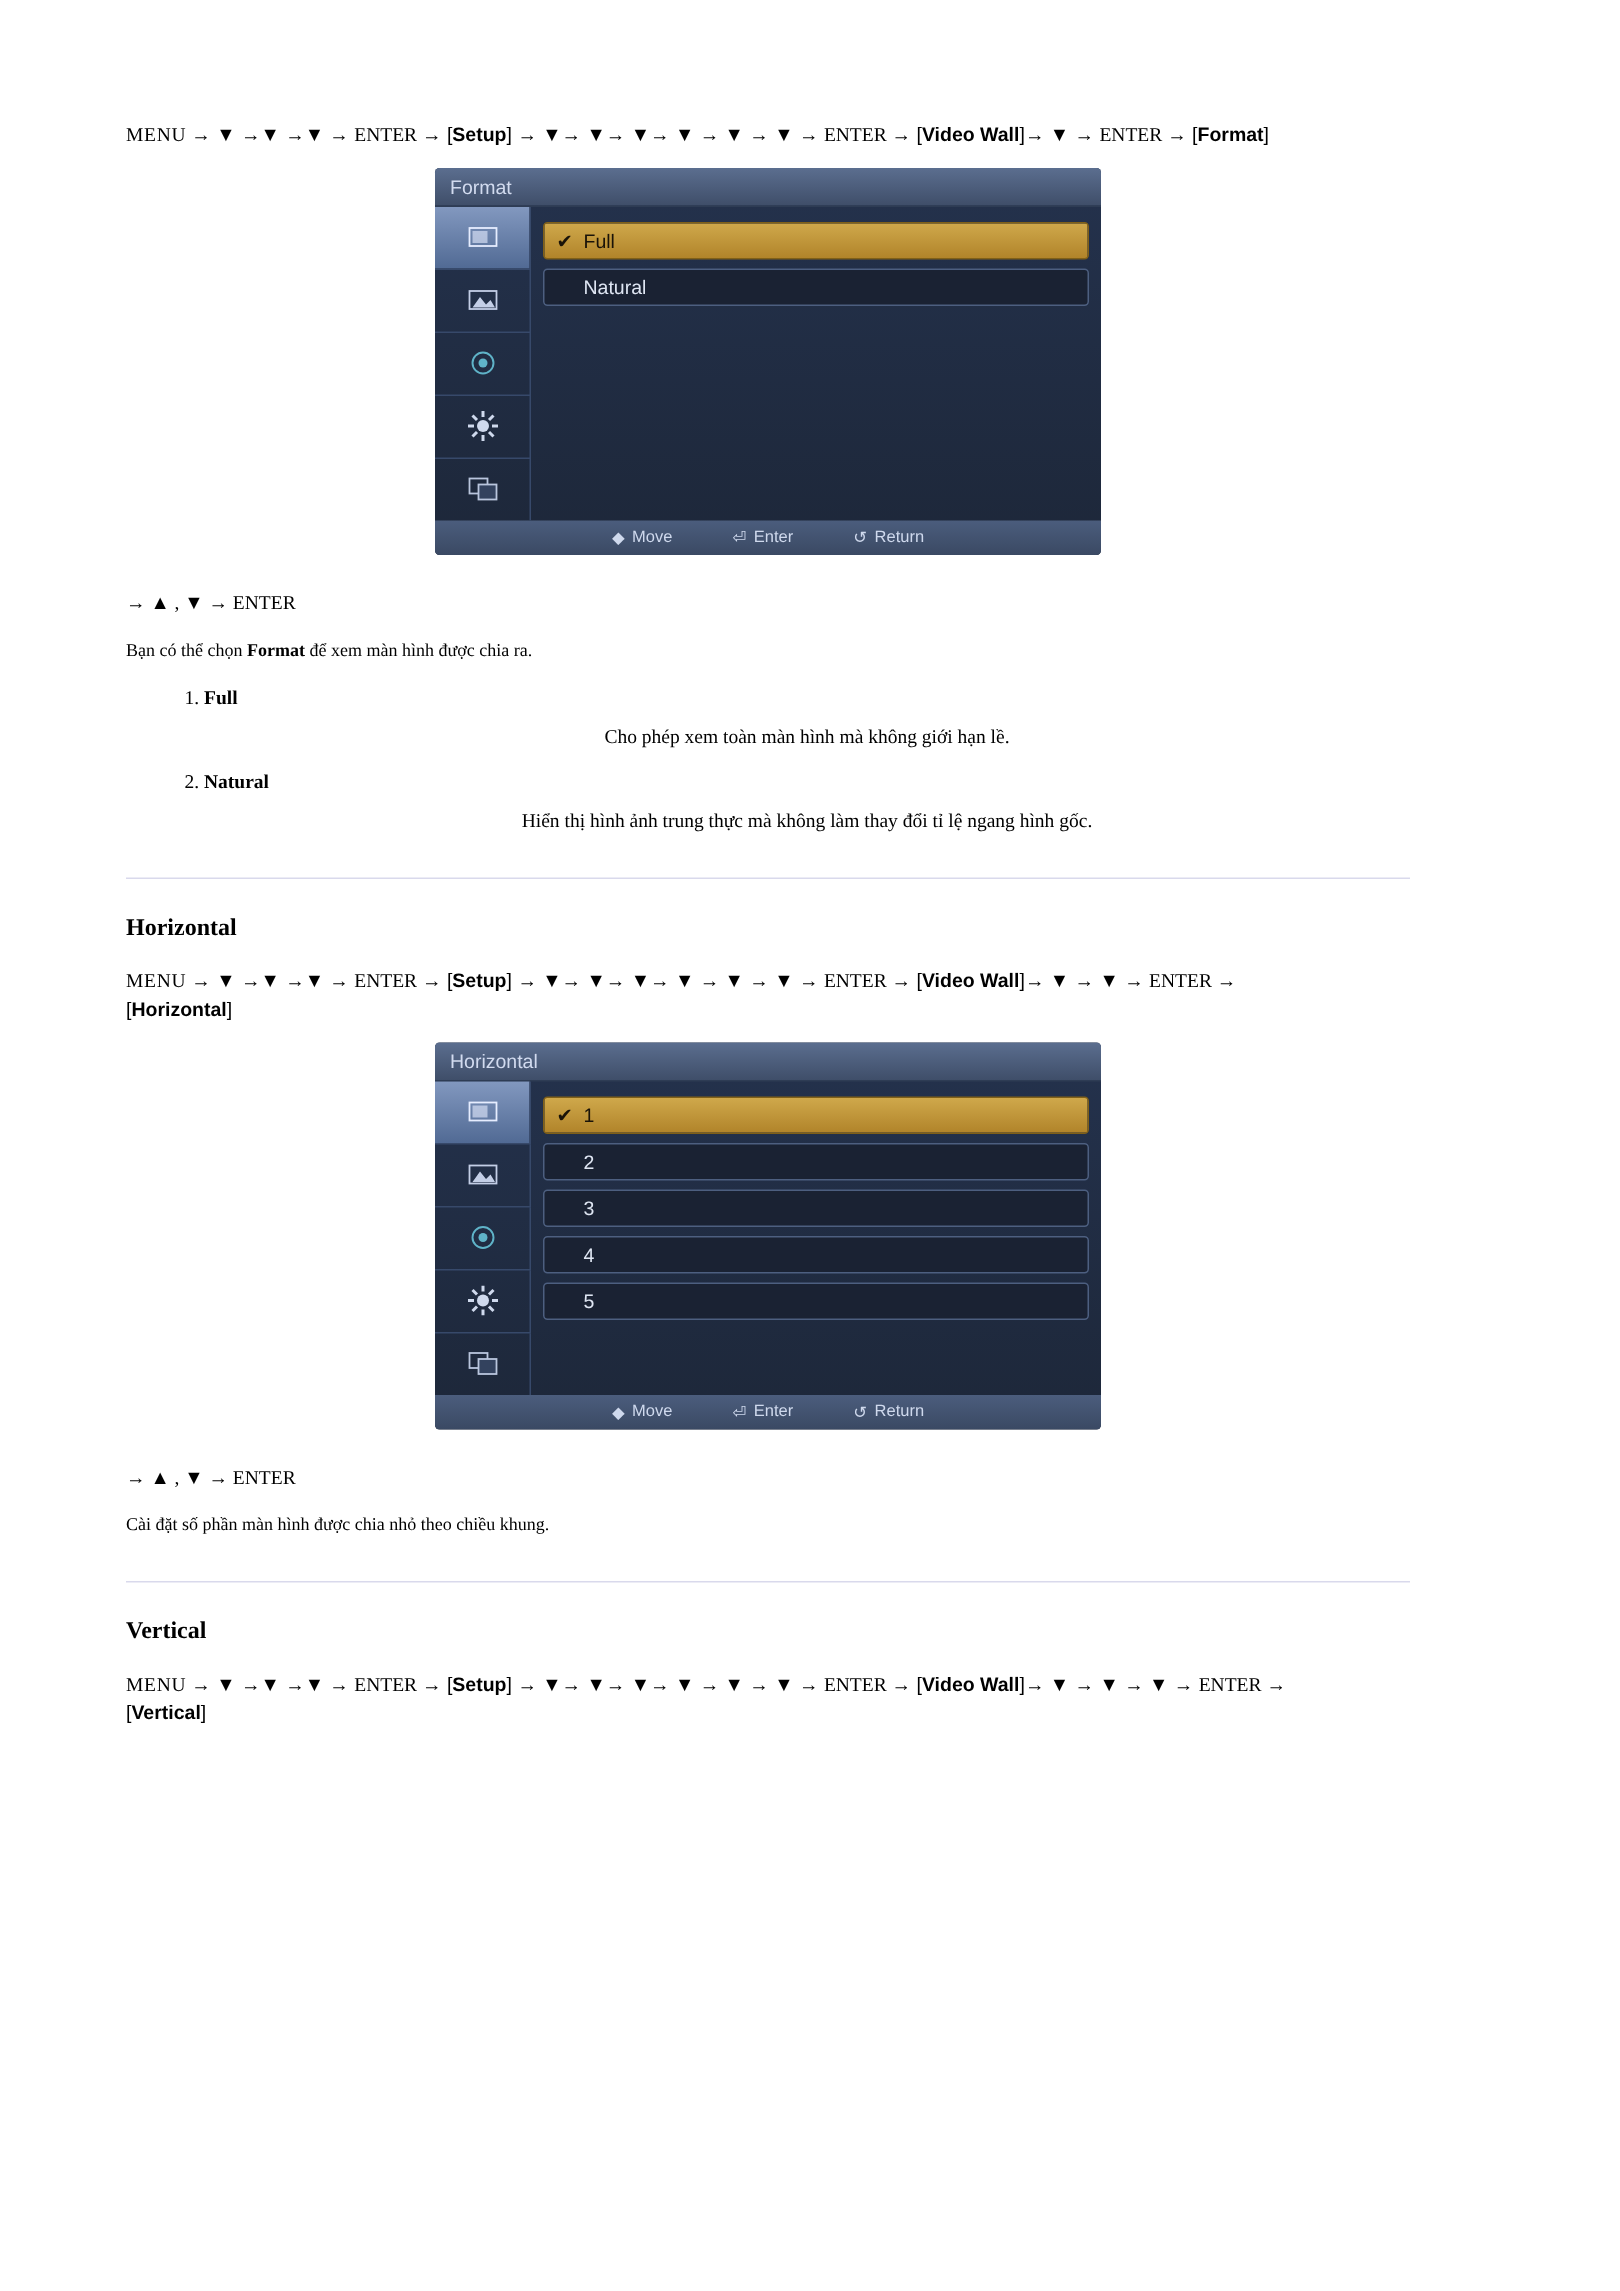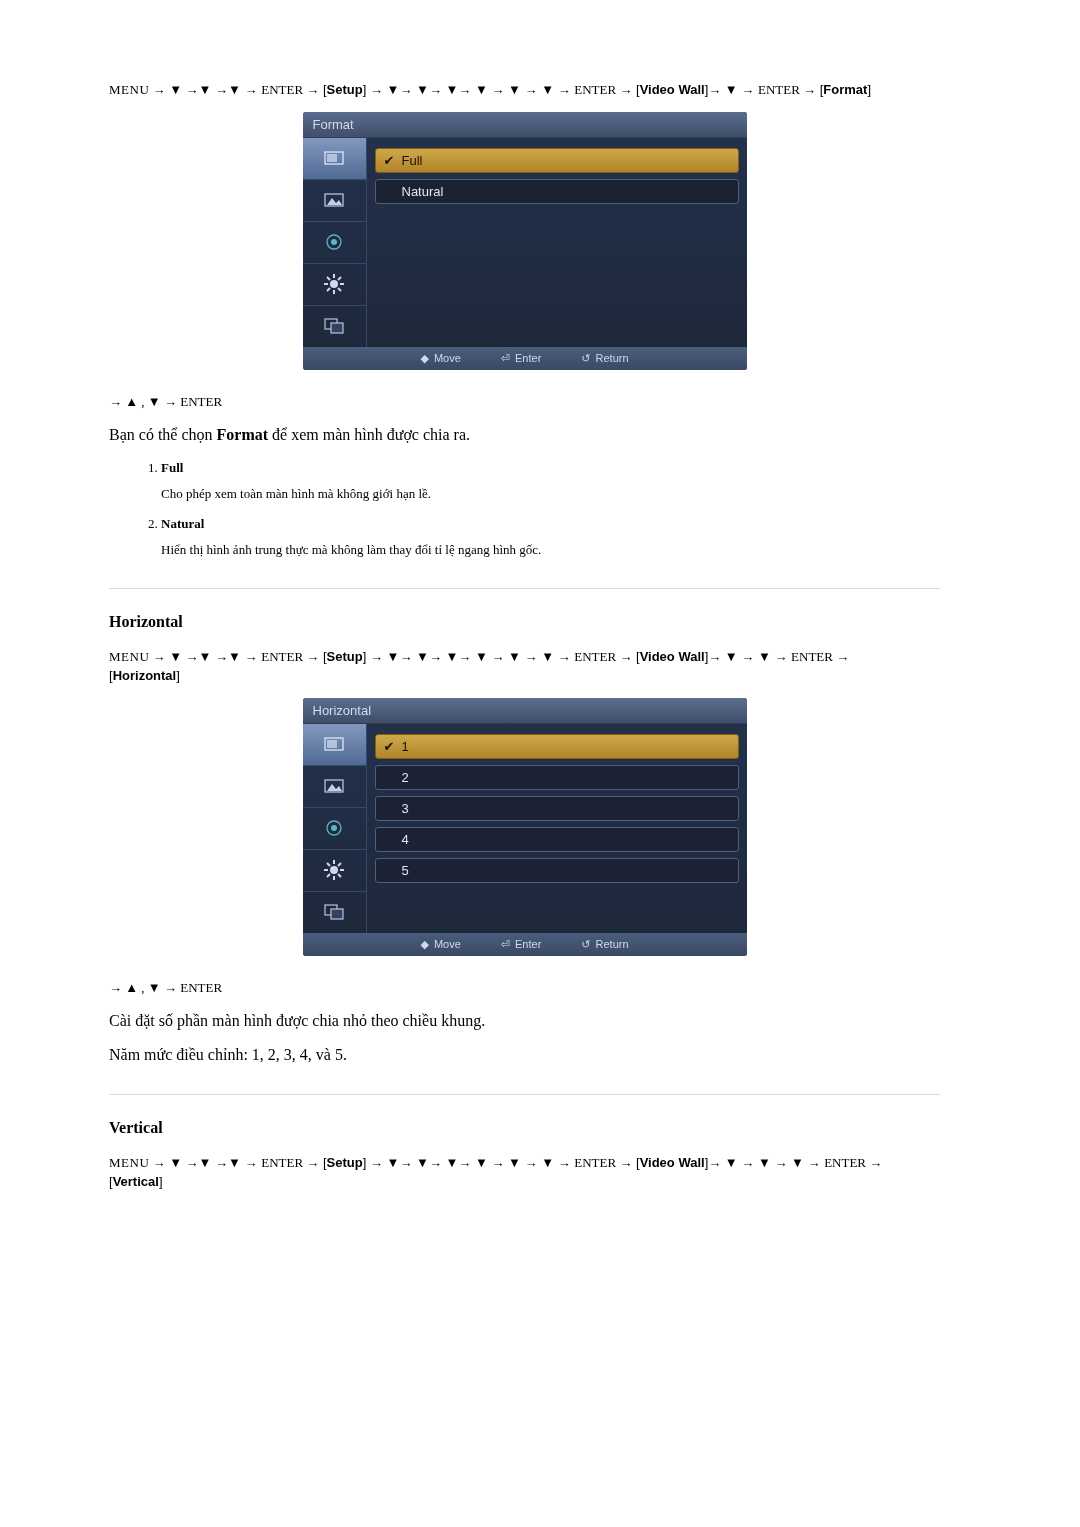--- a/index.html
+++ b/index.html
@@ -4,21 +4,21 @@
 <style>
   body {
     margin: 0;
     font-family: "Times New Roman", Times, serif;
     font-size: 14px;
     color: #000;
     background: #fff;
   }
   .page {
     width: 1080px;
-    padding: 80px 140px 200px 109px;
+    padding: 80px 140px 200px 84px;
     box-sizing: border-box;
   }
   .nav-line {
     font-size: 13px;
     line-height: 1.5;
     margin-bottom: 12px;
   }
   .nav-line .menu-label {
     font-variant: small-caps;
     letter-spacing: 0.5px;
@@ -118,39 +118,40 @@
   .ic {
     width: 22px;
     height: 22px;
     display: inline-flex;
     align-items: center;
     justify-content: center;
     color: #d7e0f4;
   }
 
   .body-text {
-    font-size: 16px;
+    font-size: 12px;
     margin: 6px 0 16px 0;
   }
   .body-text .bold {
     font-weight: bold;
   }
   ol.defs {
     font-size: 13px;
     padding-left: 52px;
     margin: 8px 0 18px 0;
   }
   ol.defs > li {
     margin-bottom: 14px;
   }
   ol.defs .term {
     font-weight: bold;
   }
   ol.defs .desc {
     margin-top: 10px;
+    text-align: center;
   }
   hr.sep {
     border: none;
     border-top: 1px solid #d9d9ec;
     margin: 30px 0 24px 0;
   }
   h2.section {
     font-family: "Times New Roman", Times, serif;
     font-weight: bold;
     font-size: 16px;
@@ -361,21 +362,20 @@
     <div class="osd-footer">
       <span>◆ <span>Move</span></span>
       <span>⏎ <span>Enter</span></span>
       <span>↺ <span>Return</span></span>
     </div>
   </div>
 
   <div class="body-text small-nav">→ ▲ , ▼ → ENTER</div>
 
   <div class="body-text">Cài đặt số phần màn hình được chia nhỏ theo chiều khung.</div>
-  <div class="body-text">Năm mức điều chỉnh: 1, 2, 3, 4, và 5.</div>
 
   <hr class="sep">
 
   <h2 class="section">Vertical</h2>
 
   <div class="nav-line">
     <span class="menu-label">MENU</span>
     <span class="arrow"> → ▼ →▼ →▼ → </span>
     <span>ENTER</span>
     <span class="arrow"> → [</span><span class="osd-tag">Setup</span><span class="arrow">] → ▼→ ▼→ ▼→ ▼ → ▼ → ▼ → </span>

